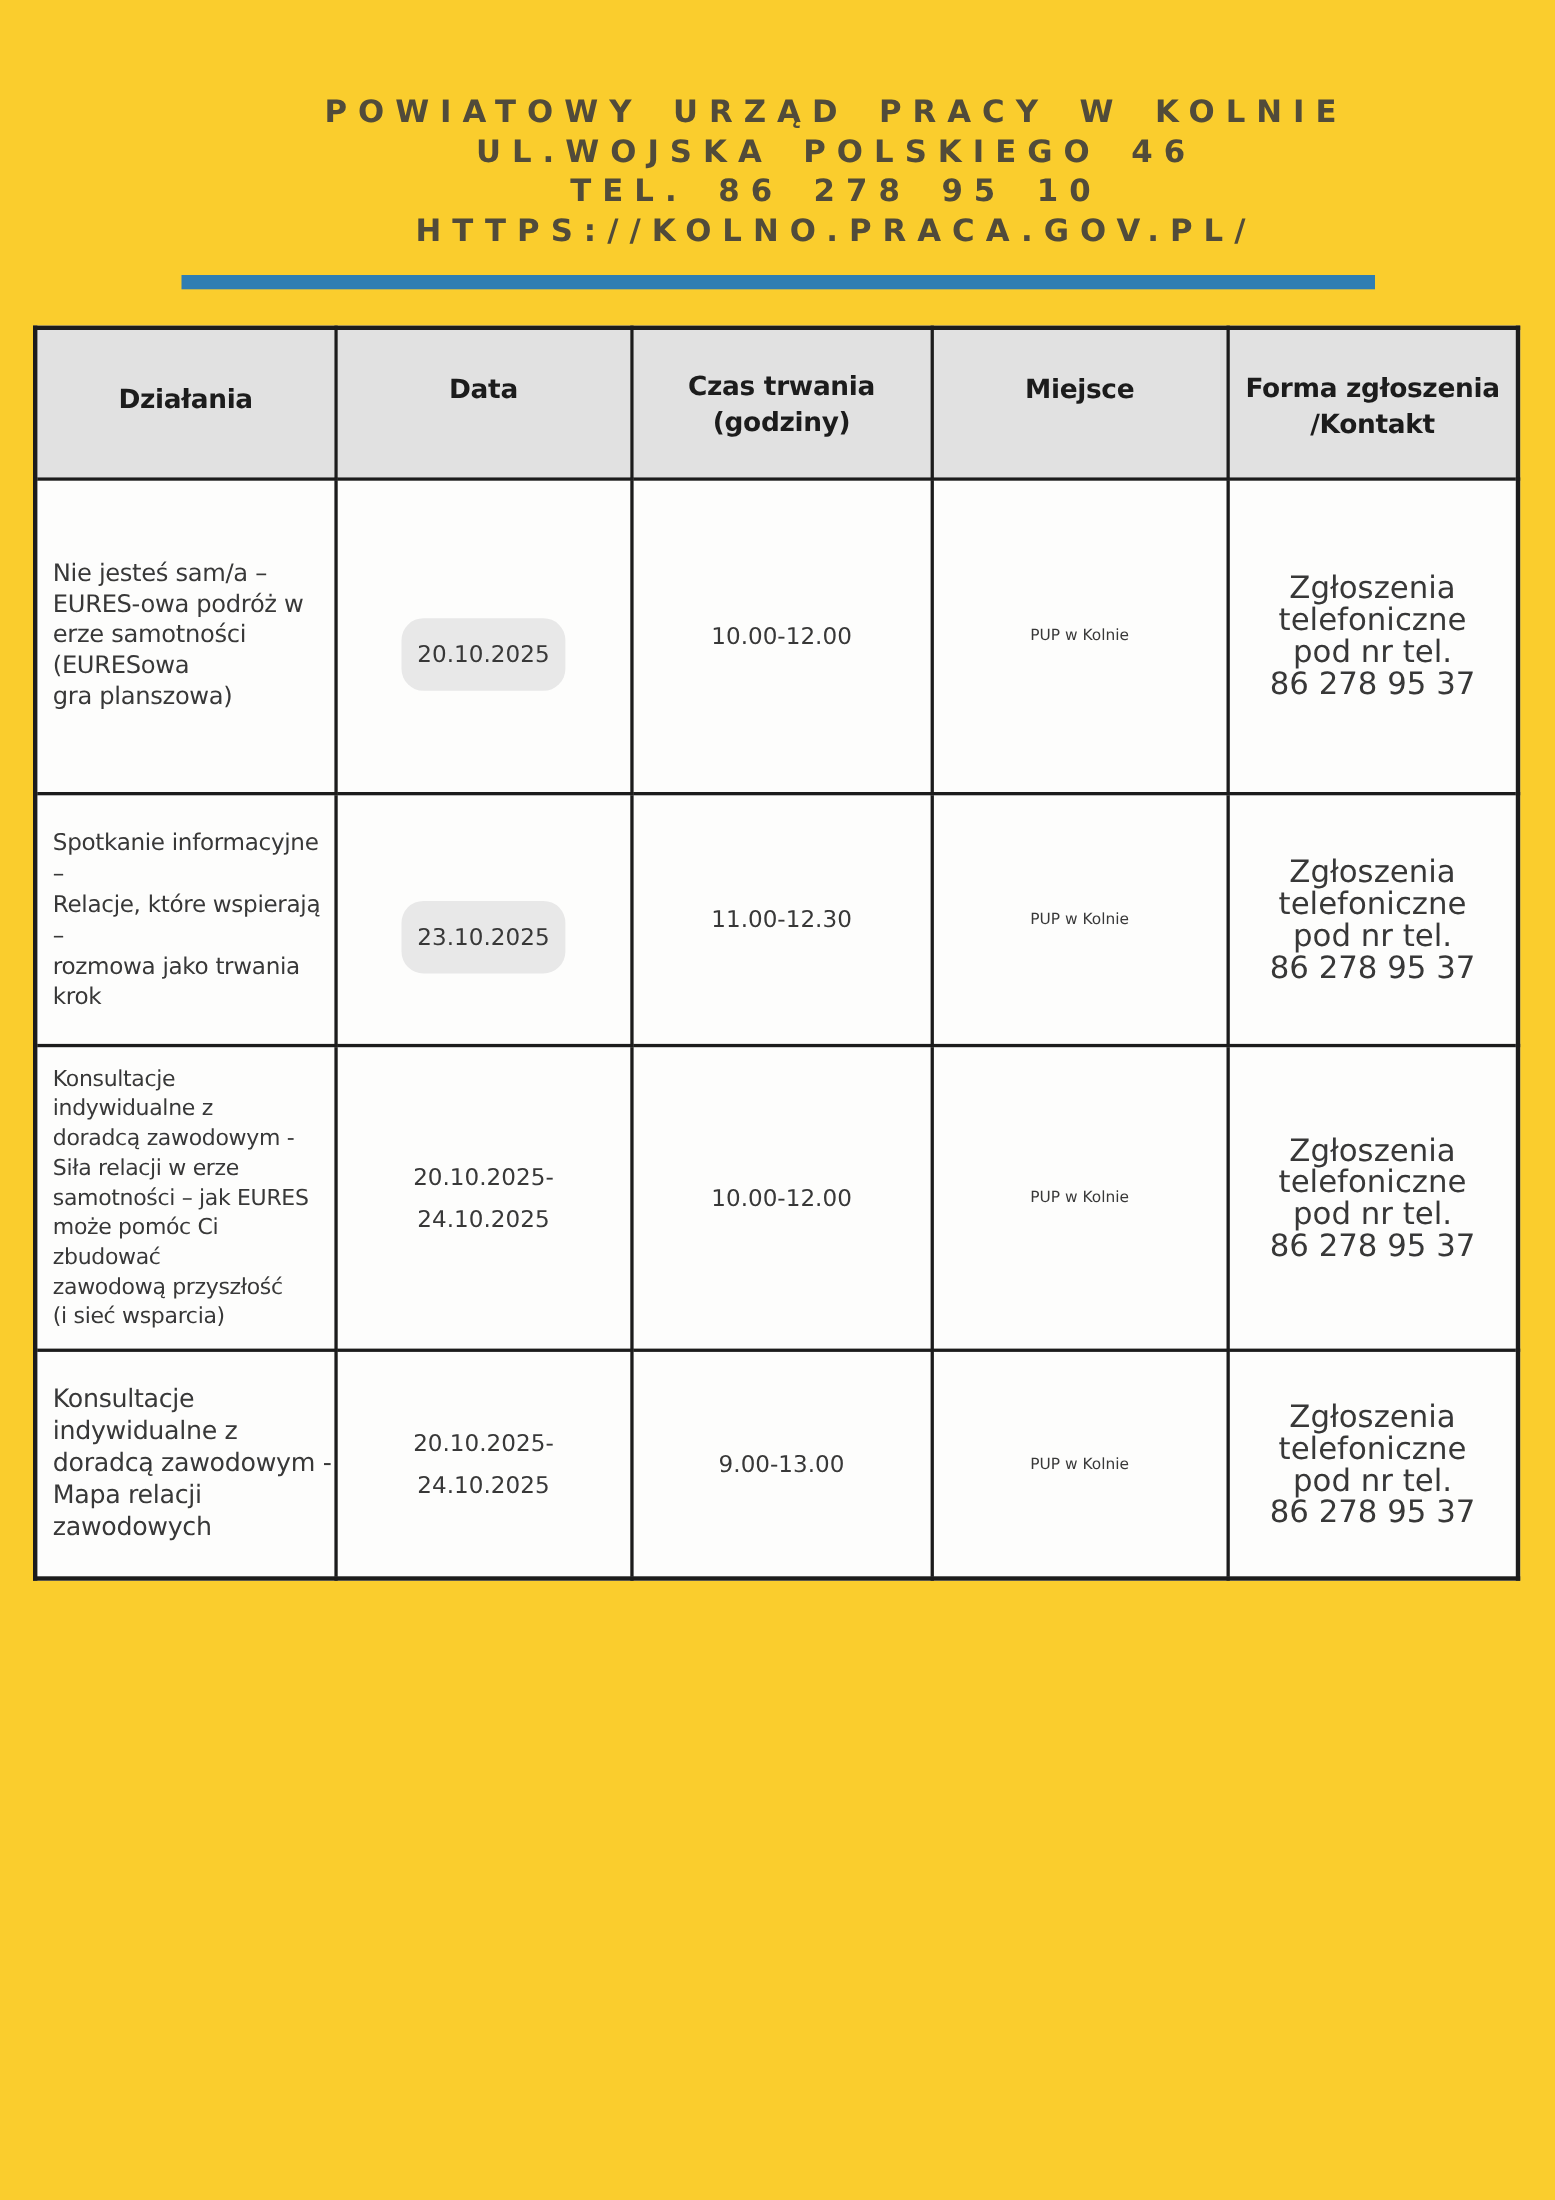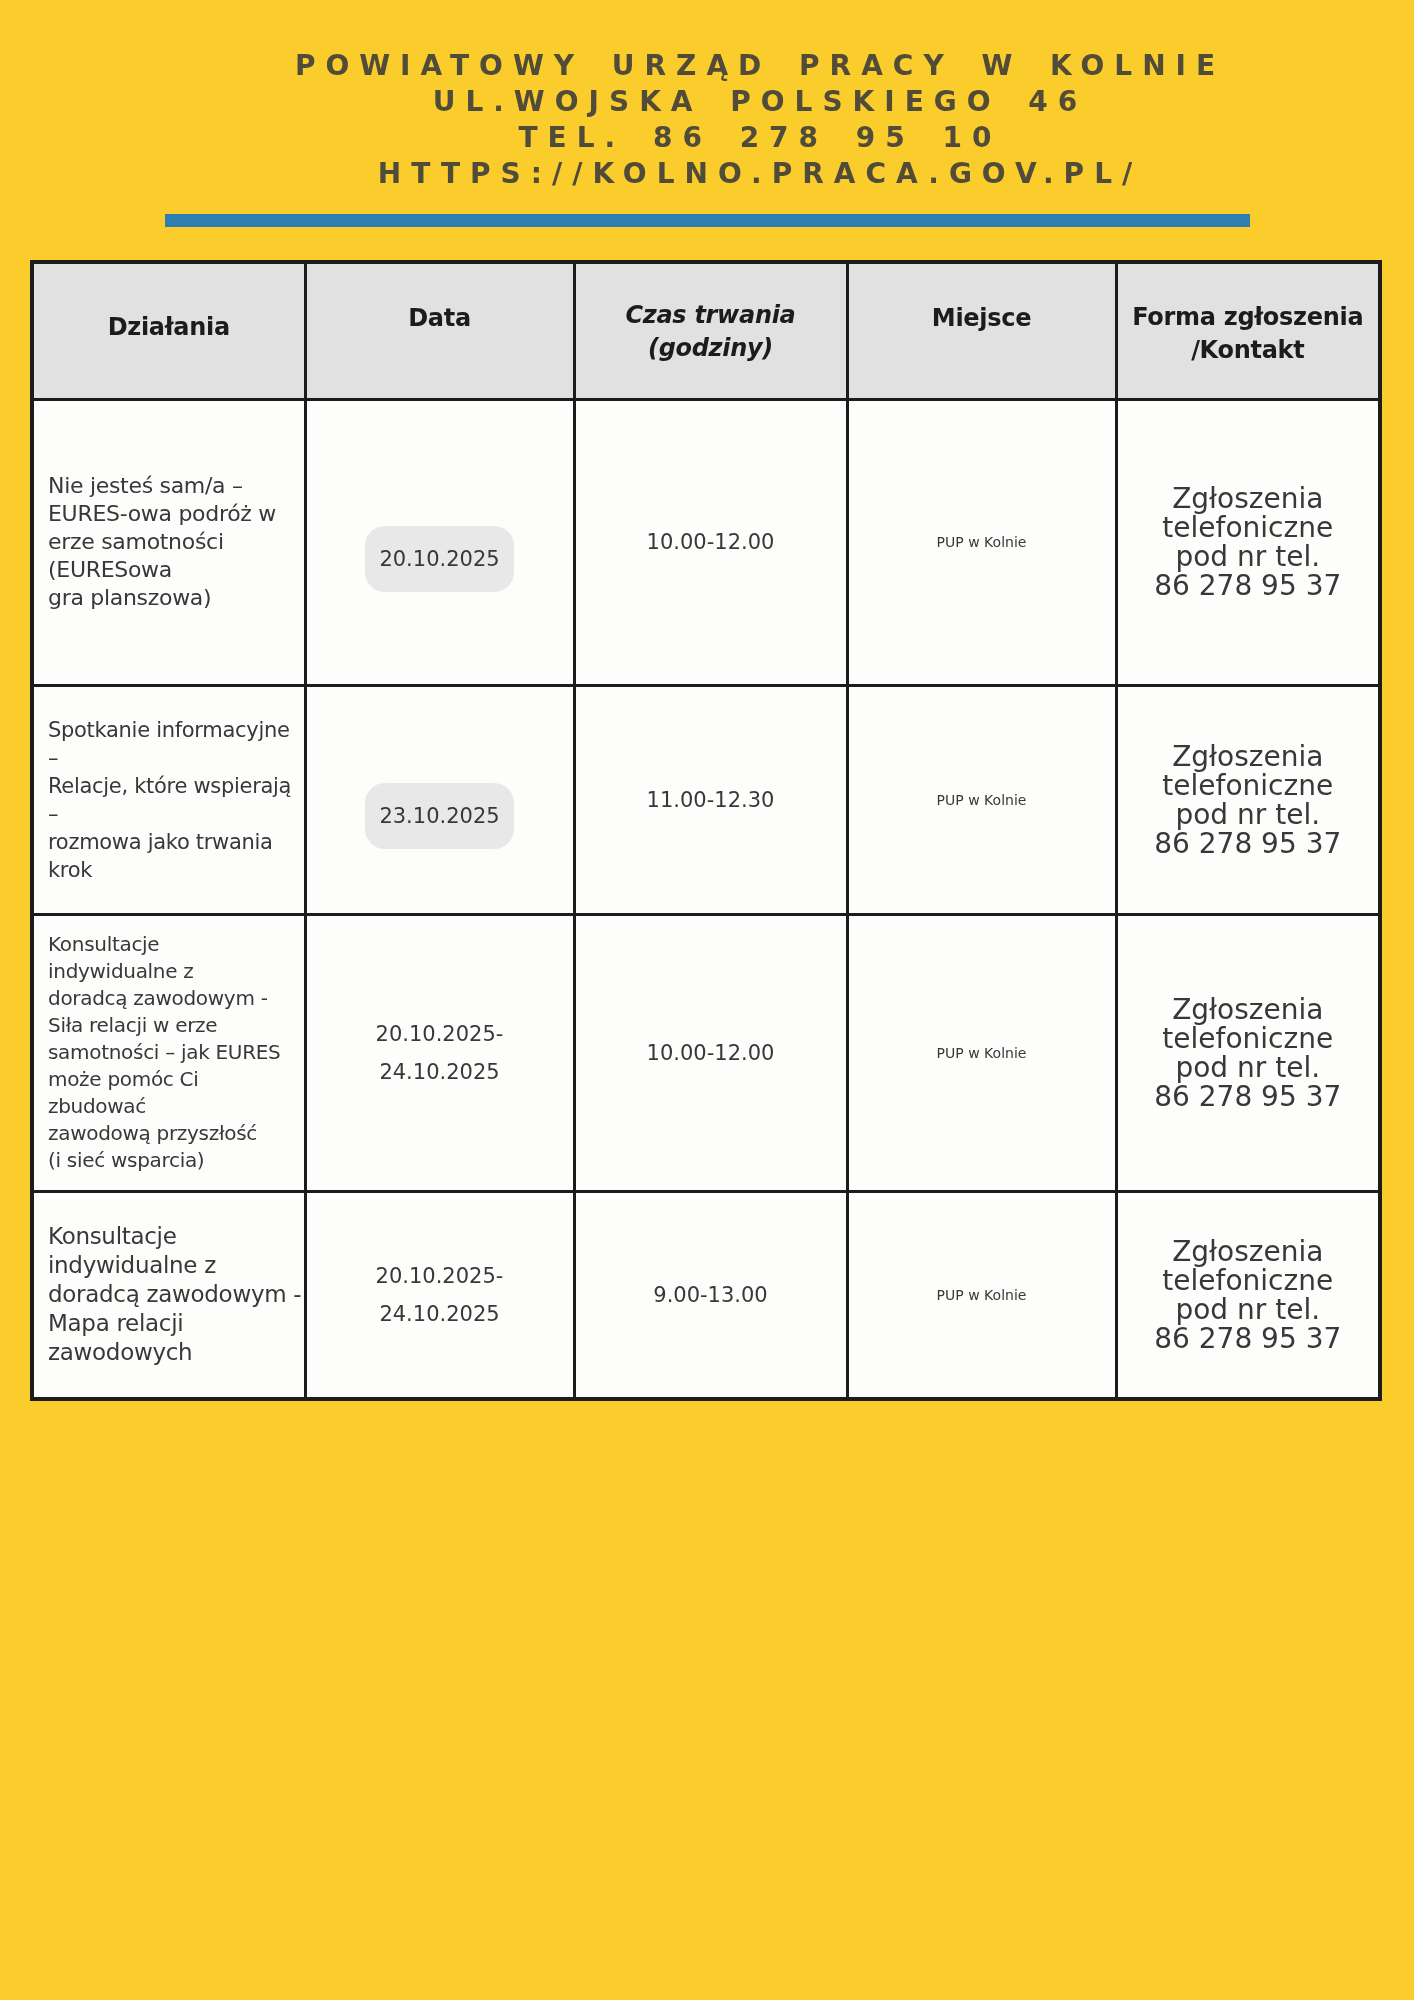--- a/index.html
+++ b/index.html
@@ -13,21 +13,21 @@
   }
   *{margin:0;padding:0;box-sizing:border-box;}
   html,body{width:1414px;height:2000px;}
   body{
     background:var(--background);
     font-family:"DejaVu Sans","Liberation Sans",sans-serif;
     overflow:hidden;
   }
   
   .letterhead{
-    padding-top:48px;
+    padding-top:84px;
     padding-left:66px; 
     text-align:center;
     color:var(--letterhead-text);
     margin-left:40px;
   }
   .lh-line{
     font-size:28px;
     font-weight:bold;
     letter-spacing:10px;
     word-spacing:8px;
@@ -65,21 +65,21 @@
     font-weight:bold;
     color:#1C1C1C;
     text-align:center;
     white-space:pre-line;
     letter-spacing:-0.3px;
     line-height:33px;
   }
   
   thead th:nth-child(1) .h-inner{transform:translateY(-3px);}
   thead th:nth-child(2) .h-inner{transform:translateY(-12px);}
-  thead th:nth-child(3) .h-inner{transform:translateY(1px);font-style:italic;}
+  thead th:nth-child(3) .h-inner{transform:translateY(1px);}
   thead th:nth-child(4) .h-inner{transform:translateY(-12px);}
   thead th:nth-child(5) .h-inner{transform:translateY(-14px);margin-top:35px;}
   .h-inner{display:block;}
 
   tr.r1{height:286px;}
   tr.r2{height:229px;}
   tr.r3{height:277px;}
   tr.r4{height:208px;}
 
   td.activity{

